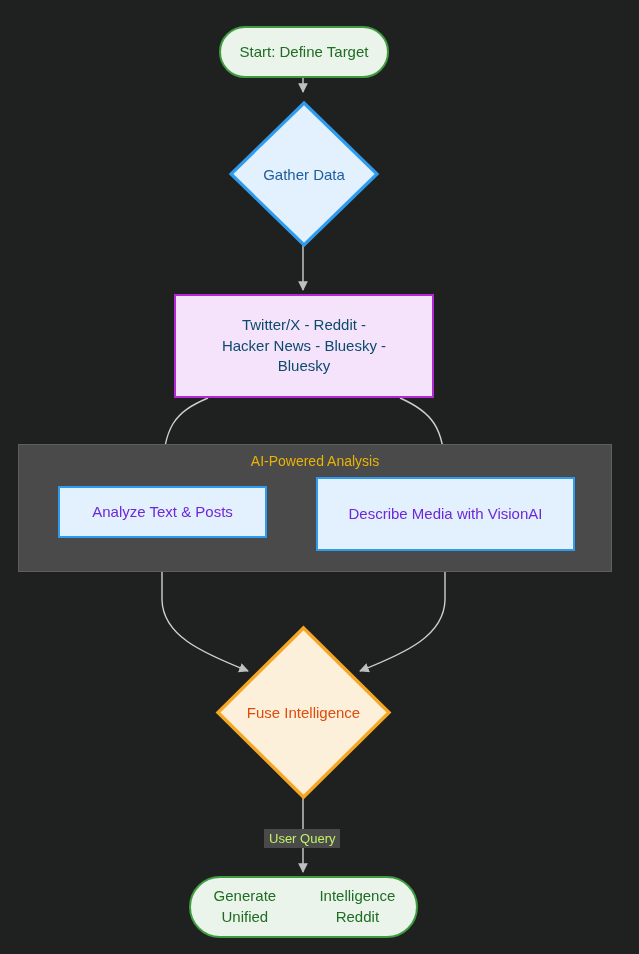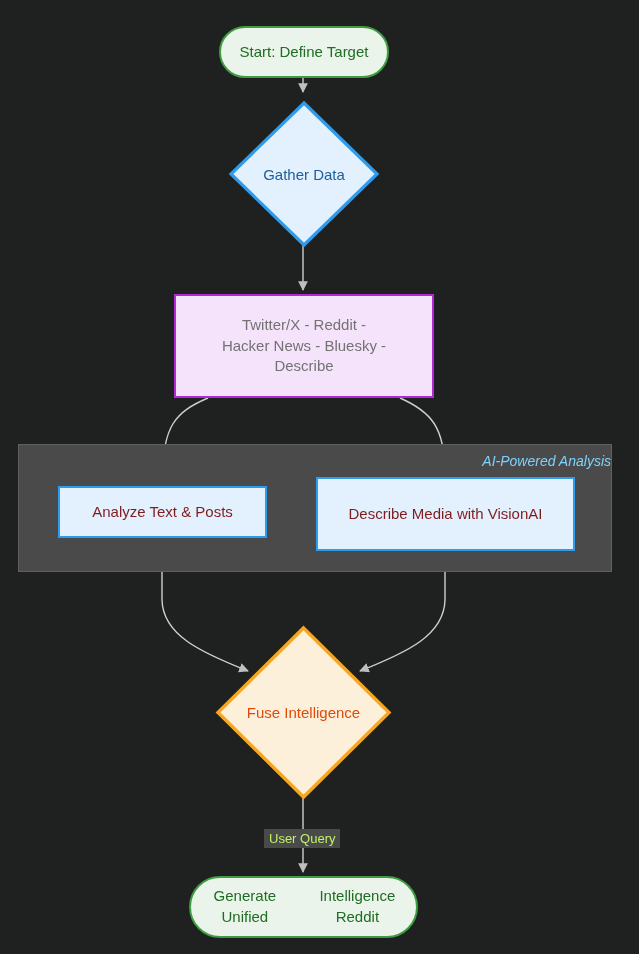--- a/index.html
+++ b/index.html
@@ -71,46 +71,45 @@
     text-align: right;
     font-size: 15px;
   }
   .diamond-blue .diamond-label { color: #1c5d9e; }
   .diamond-orange .diamond-label { color: #e04a0a; }
 
   
   .node-process-purple {
     background: #f5e3fb;
     border: 2px solid #b429d4;
-    color: #737373;
+    color: #0c4a6e;
     font-size: 15px;
   }
   .node-process-blue {
     background: #e3f0fd;
     border: 2px solid #2e9bed;
-    color: #7f1d1d;
+    color: #6d28d9;
     font-size: 15px;
   }
 
   
   .cluster {
     position: absolute;
     background: #4a4a4a;
     border: 1px solid #5f5f5f;
     box-sizing: border-box;
   }
   .cluster-title {
     position: absolute;
     width: 100%;
-    text-align: right;
-    color: #7dd3fc;
+    text-align: center;
+    color: #eab308;
     font-size: 14px;
     top: 8px;
     left: 0;
-    font-style: italic;
   }
 
   
   .edge-label {
     position: absolute;
     background: #4a4a4a;
     color: #bef264;
     font-size: 13px;
     padding: 2px 5px;
     box-sizing: border-box;
@@ -155,21 +154,21 @@
   <div class="diamond-wrap diamond-blue" style="left:228px; top:100px; width:152px; height:148px;">
     <svg class="diamond-shape" viewBox="0 0 152 148" preserveAspectRatio="none">
       <polygon points="76,3 149,74 76,145 3,74" fill="#e3f0fd" stroke="#2e9bed" stroke-width="3.2"></polygon>
     </svg>
     <div class="diamond-label">Gather Data</div>
   </div>
 
   <div class="node node-process-purple" style="left:174px; top:294px; width:260px; height:104px; flex-direction:column;">
     <span>Twitter/X - Reddit -</span>
     <span>Hacker News - Bluesky -</span>
-    <span>Describe</span>
+    <span>Bluesky</span>
   </div>
 
   <div class="node node-process-blue" style="left:58px; top:486px; width:209px; height:52px;">
     <span>Analyze Text &amp; Posts</span>
   </div>
 
   <div class="node node-process-blue" style="left:316px; top:477px; width:259px; height:74px; flex-direction:row;">
     <span>Describe Media with Vision</span>
     <span>AI</span>
   </div>

